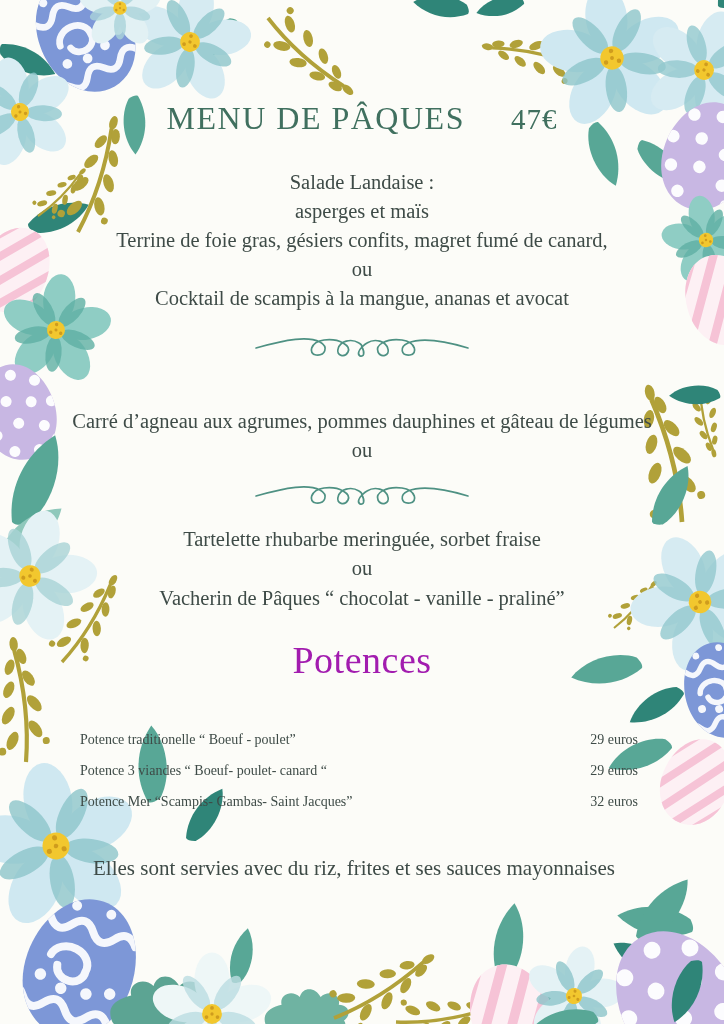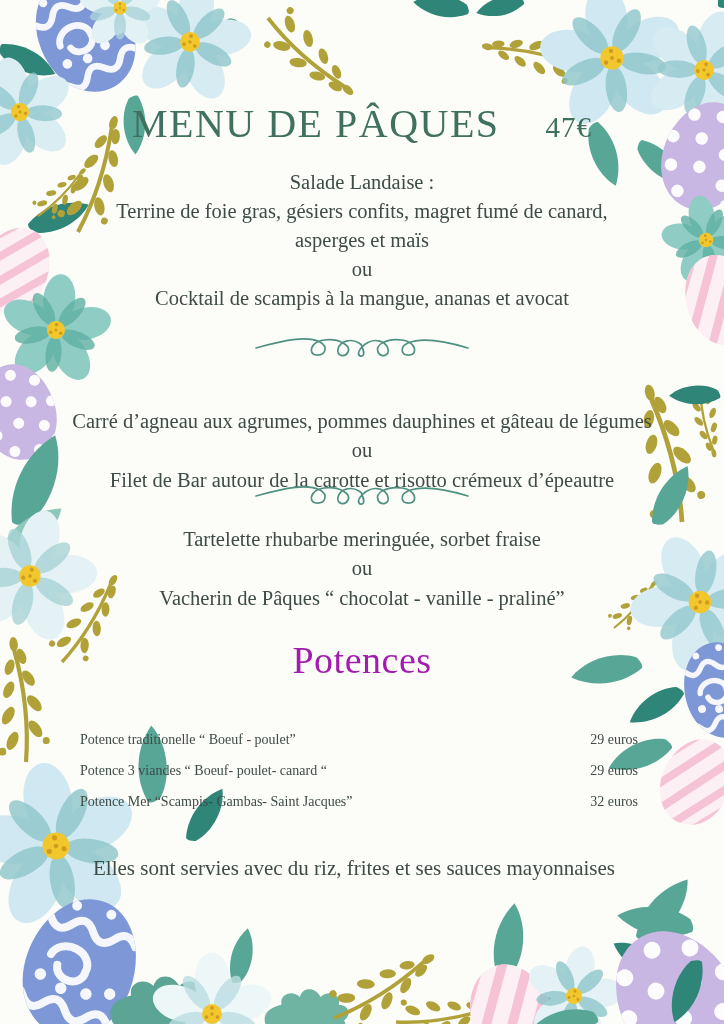--- a/index.html
+++ b/index.html
@@ -10,21 +10,21 @@
     color:#3e4b47;
   }
   .deco { position:absolute; inset:0; width:724px; height:1024px; pointer-events:none; }
   .content { position:absolute; inset:0; text-align:center; }
 
   .title-row {
     position:absolute; top:100px; left:0; right:0;
     display:flex; justify-content:center; align-items:baseline; gap:46px;
     color:#40705f;
   }
-  .title { font-size:40px; letter-spacing:1.5px; font-weight:400; }
+  .title { font-size:32px; letter-spacing:1.5px; font-weight:400; }
   .price { font-size:29px; letter-spacing:1px; }
 
   .block { position:absolute; left:40px; right:40px; font-size:20.5px; line-height:29px; }
   .block div { white-space:nowrap; }
   .starter { top:168px; }
   .main-course { top:377px; line-height:30px;margin-top:29px; }
   .dessert { top:524px; line-height:30px; }
   .or { line-height:29px; }
 
   .divider { position:absolute; left:0; right:0; display:flex; justify-content:center; }
@@ -238,36 +238,35 @@
 
   <div class="content">
 
     <div class="title-row">
       <span class="title">MENU DE PÂQUES</span>
       <span class="price">47€</span>
     </div>
 
     <div class="block starter">
       <div>Salade Landaise :</div>
+      <div>asperges et maïs</div>
       <div>Terrine de foie gras, gésiers confits, magret fumé de canard,</div>
-      <div>asperges et maïs</div>
       <div class="or">ou</div>
       <div>Cocktail de scampis à la mangue, ananas et avocat</div>
     </div>
 
     <div class="divider divider-1">
       <svg width="220" height="40" viewBox="0 0 220 40">
           <use href="#swirl"></use>
         </svg>
     </div>
 
     <div class="block main-course">
       <div>Carré d’agneau aux agrumes, pommes dauphines et gâteau de légumes</div>
       <div class="or">ou</div>
-      <div>Filet de Bar autour de la carotte et risotto crémeux d’épeautre</div>
     </div>
 
     <div class="divider divider-2">
       <svg width="220" height="40" viewBox="0 0 220 40">
           <use href="#swirl"></use>
         </svg>
     </div>
 
     <div class="block dessert">
       <div>Tartelette rhubarbe meringuée, sorbet fraise</div>

